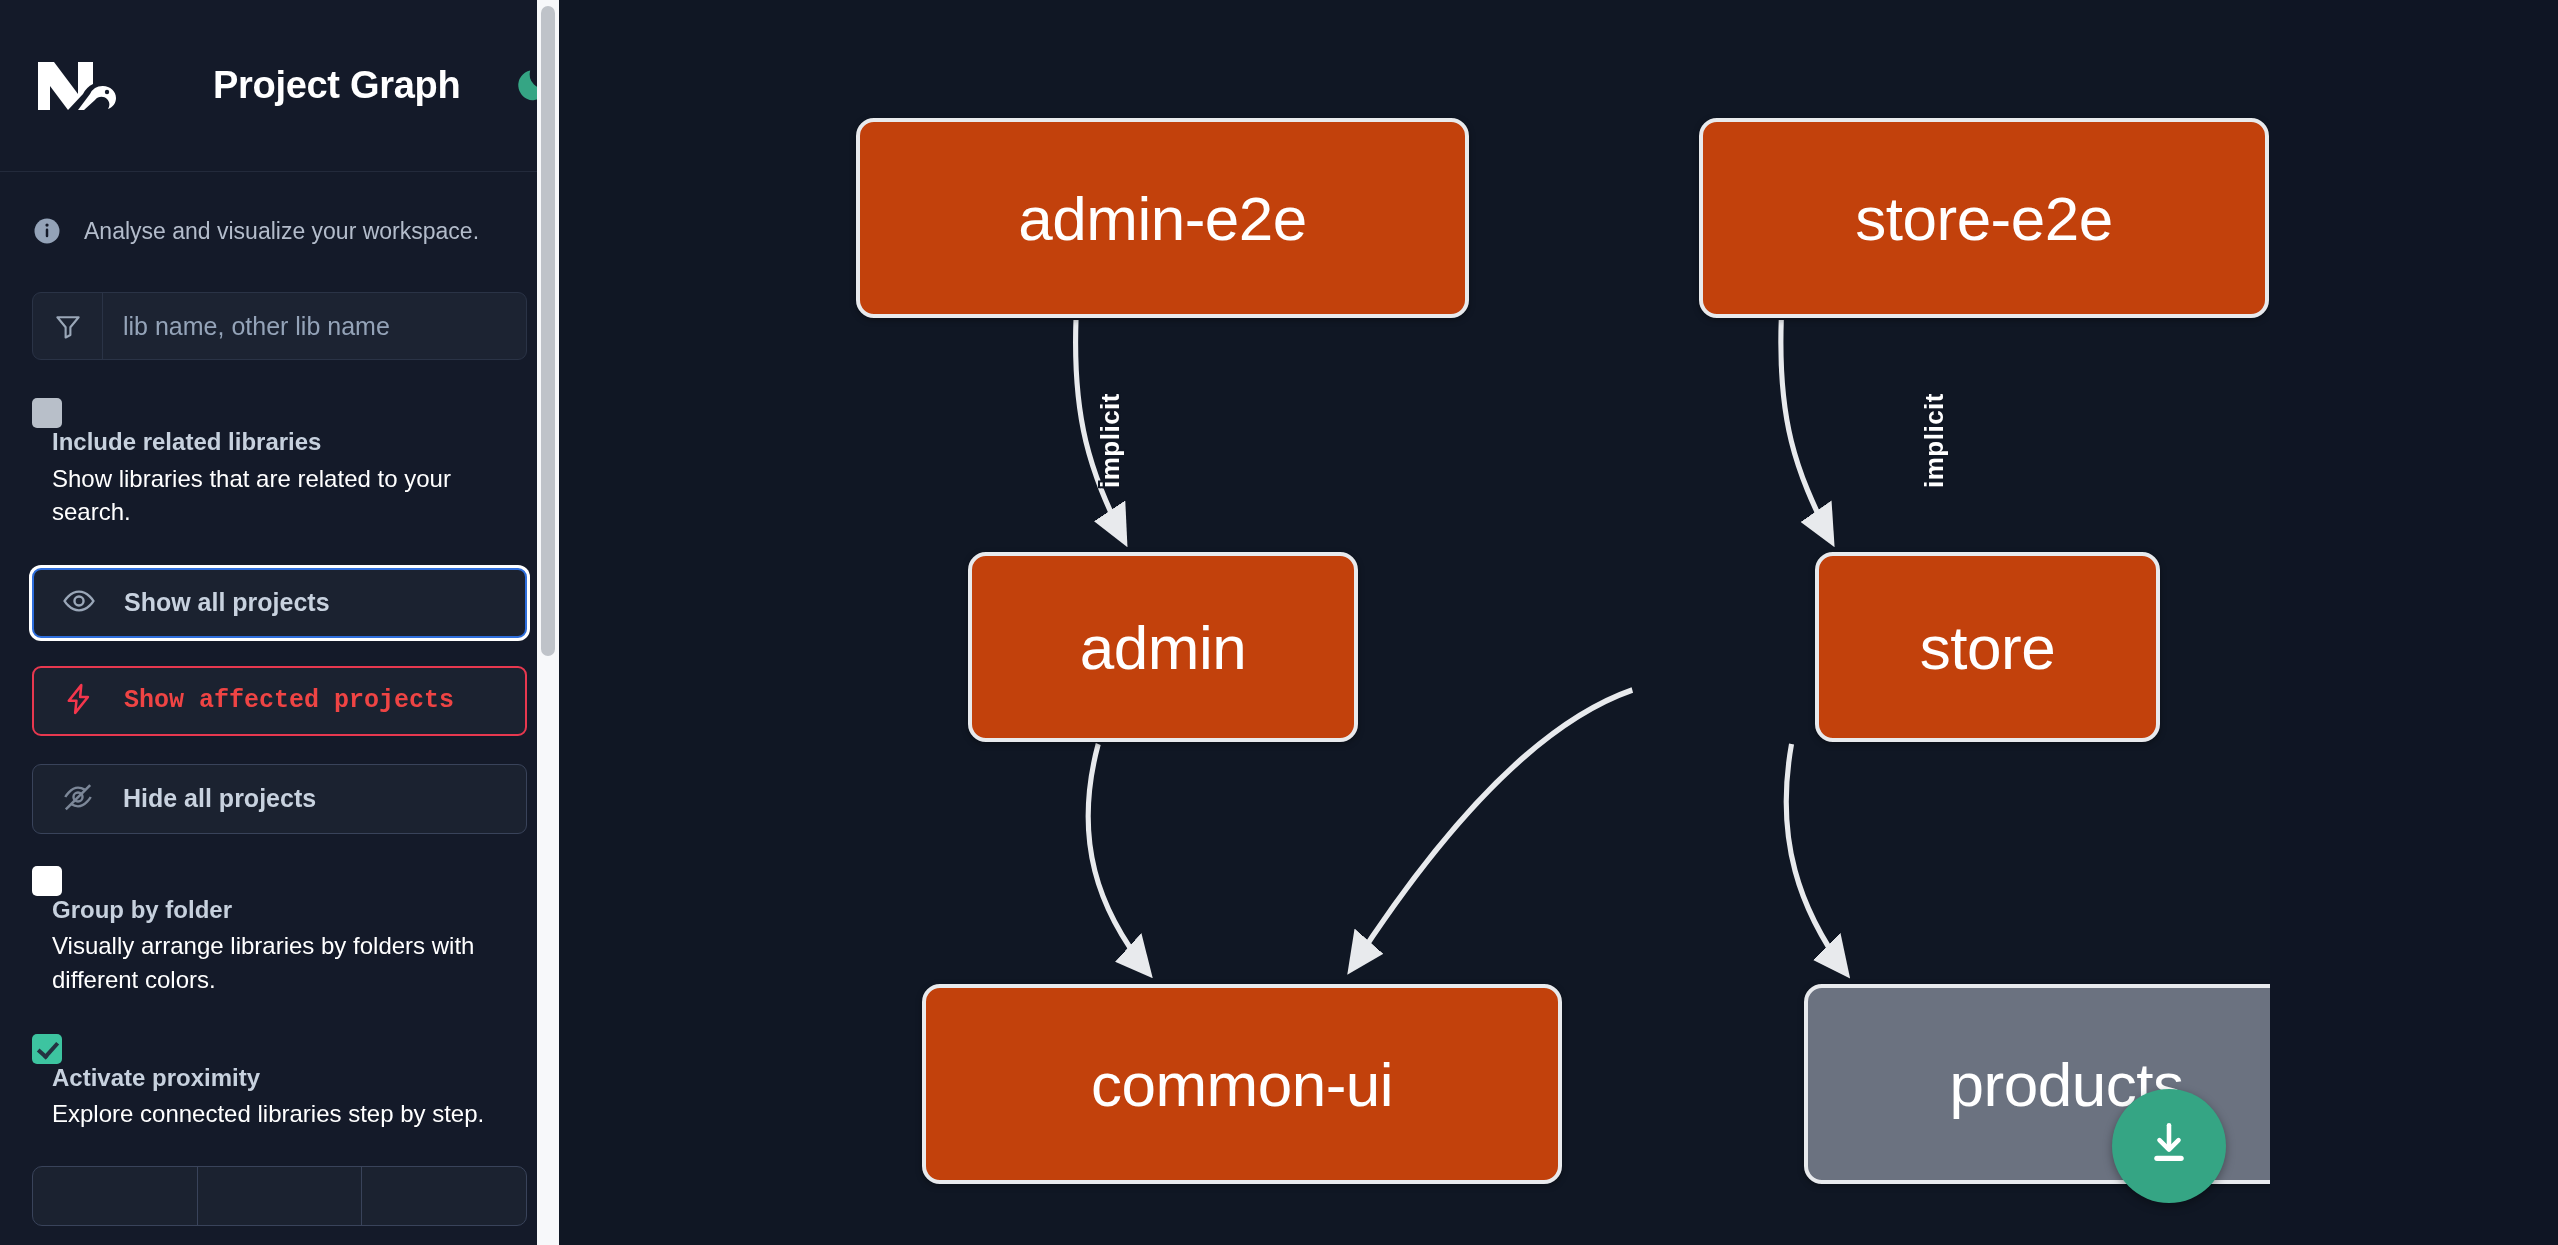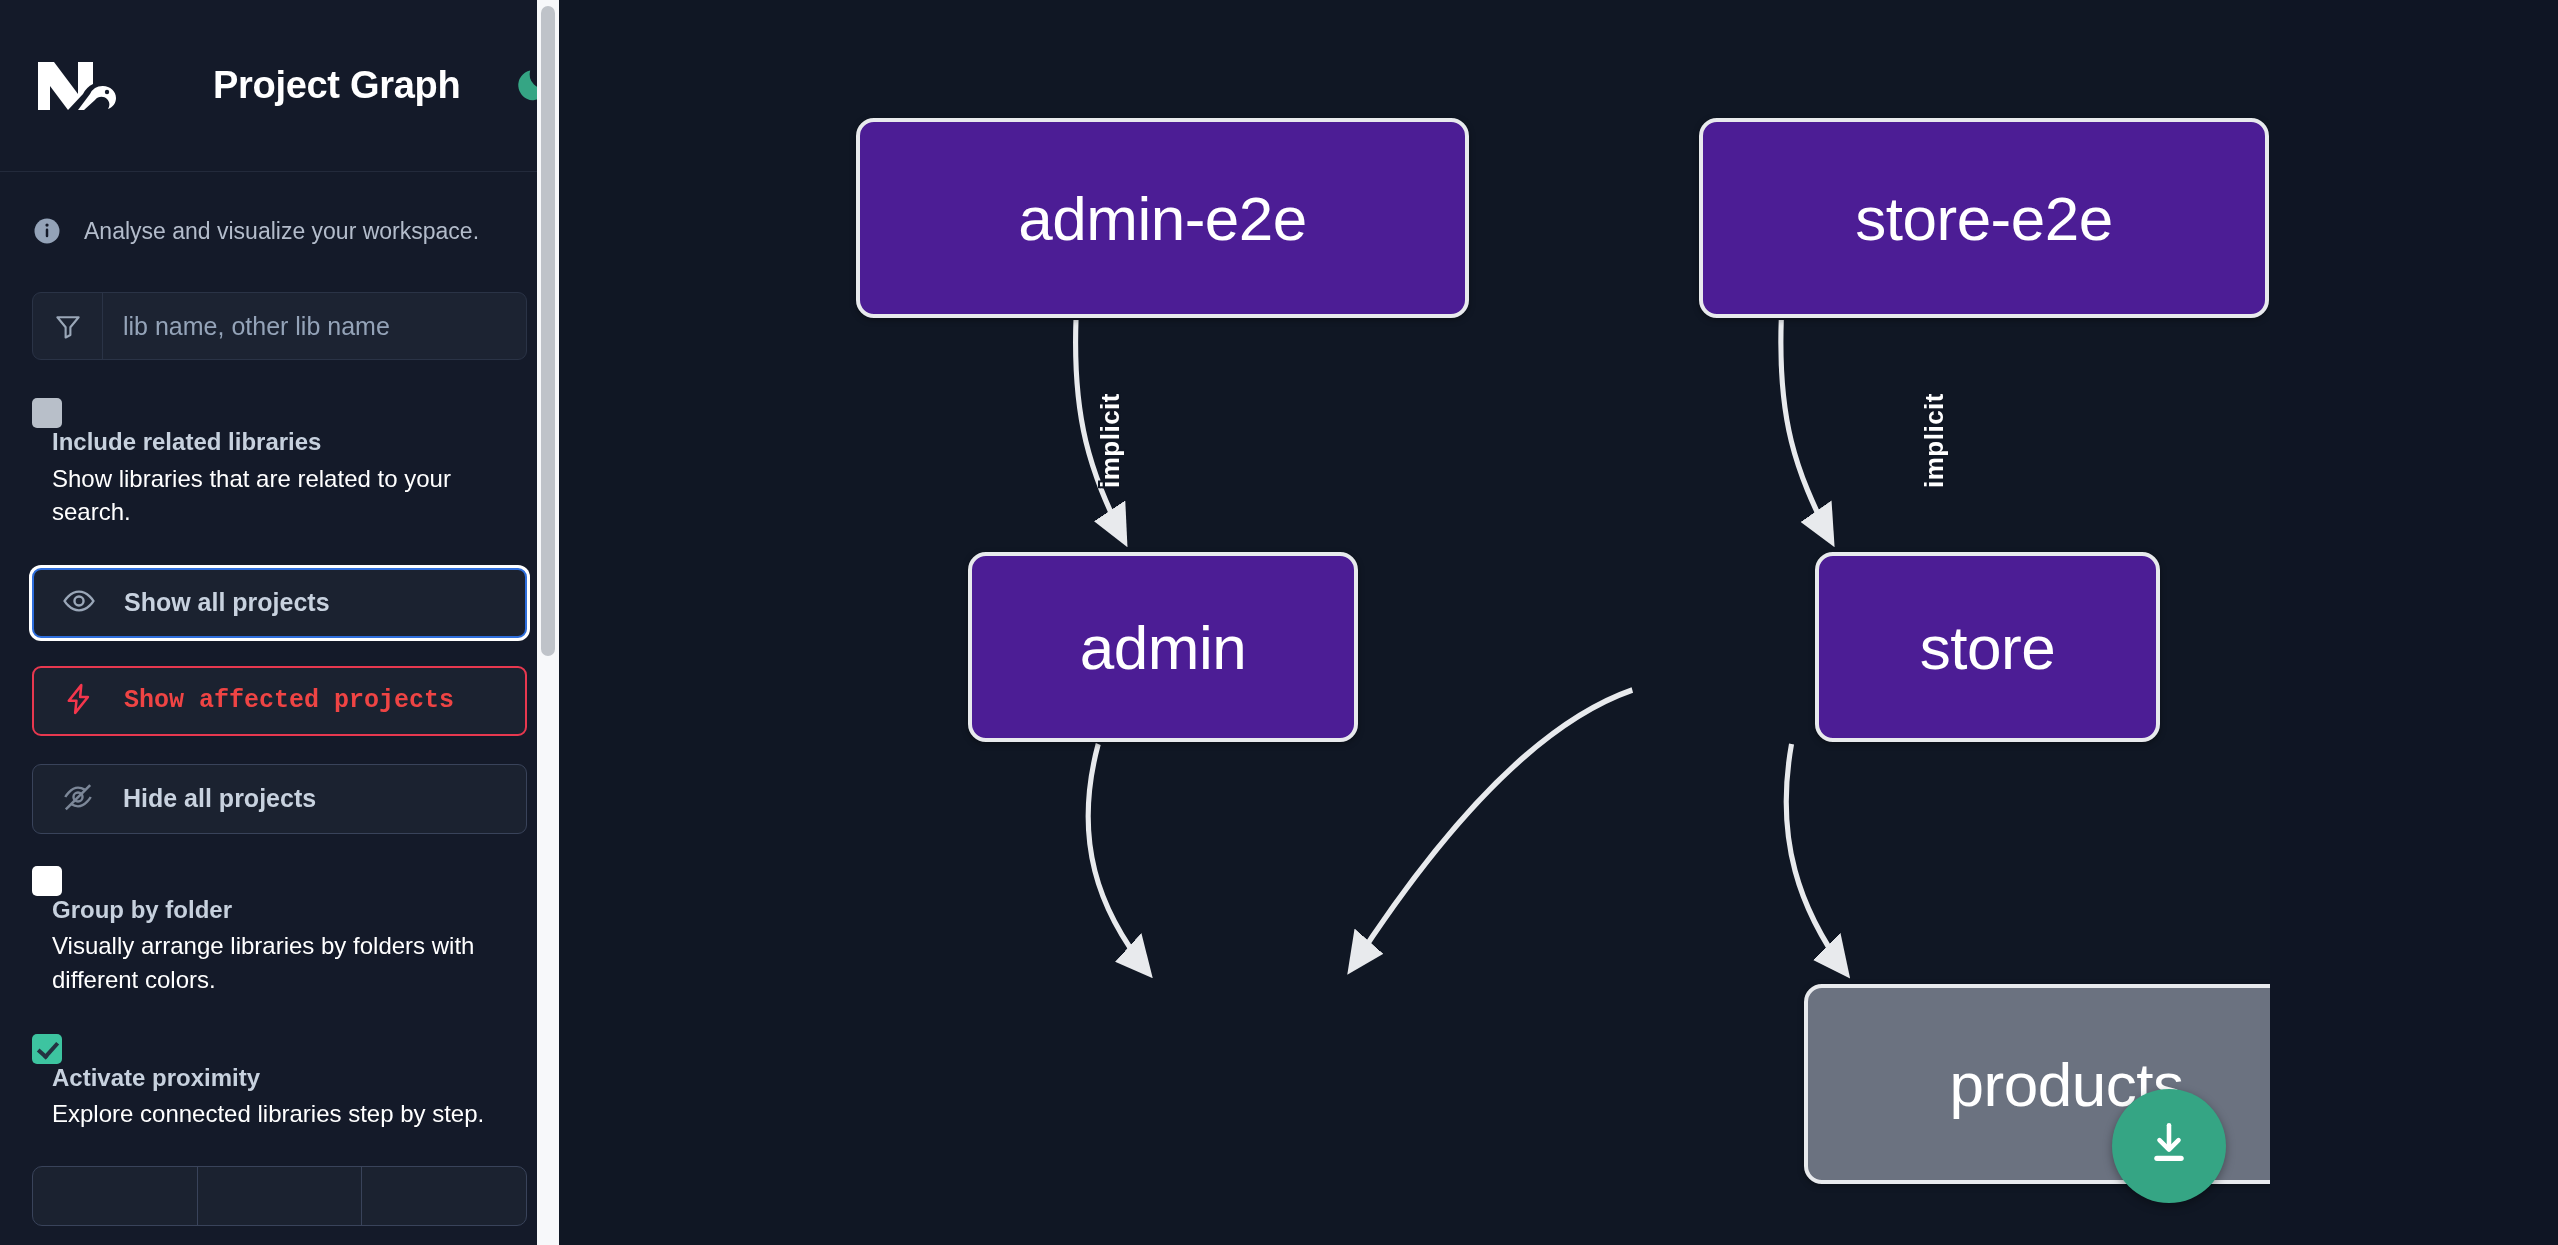--- a/index.html
+++ b/index.html
@@ -213,21 +213,21 @@
   .node {
     position: absolute;
     display: flex;
     align-items: center;
     justify-content: center;
     border: 4px solid #e8eaed;
     border-radius: 18px;
     cursor: pointer;
     box-shadow: 0 2px 6px rgba(0,0,0,0.35);
   }
-  .node.pink { background: #4c1d95; }
+  .node.pink { background: #c2410c; }
   .node.gray { background: #6b7280; }
   .node-label {
     color: #ffffff;
     font-size: 62px;
     font-weight: 400;
     letter-spacing: -0.5px;
     white-space: nowrap;
   }
 
   .edge-label {
@@ -401,20 +401,23 @@
     </div>
 
     <div class="node pink" style="left:409px; top:552px; width:390px; height:190px;">
       <span class="node-label">admin</span>
     </div>
 
     <div class="node pink" style="left:1256px; top:552px; width:345px; height:190px;">
       <span class="node-label">store</span>
     </div>
 
+    <div class="node pink" style="left:363px; top:984px; width:640px; height:200px;">
+      <span class="node-label">common-ui</span>
+    </div>
 
     <div class="node gray" style="left:1245px; top:984px; width:525px; height:200px;">
       <span class="node-label">products</span>
     </div>
 
     <div class="edge-label" style="left:504px; top:425px; transform: rotate(-90deg);">implicit</div>
 
     <div class="edge-label" style="left:1328px; top:425px; transform: rotate(-90deg);">implicit</div>
 
     <div class="fab">

